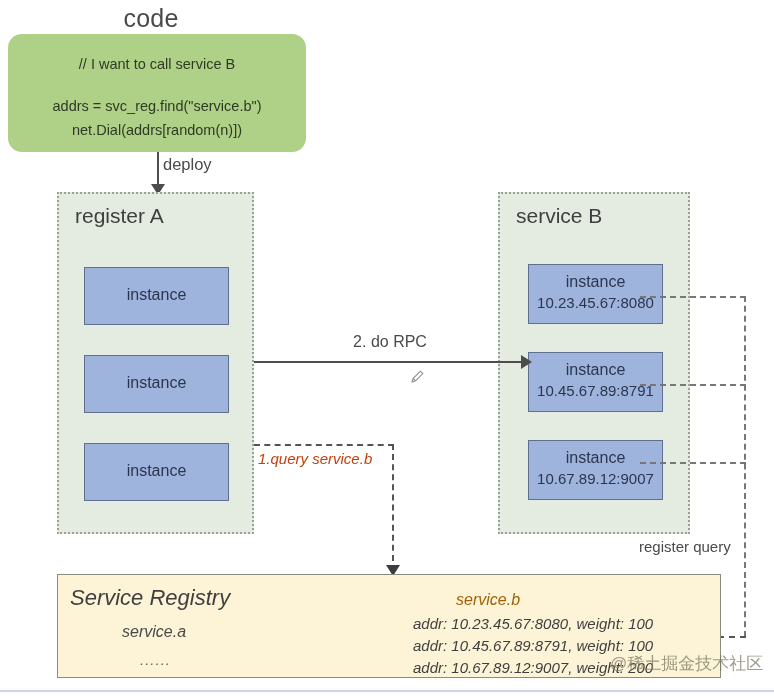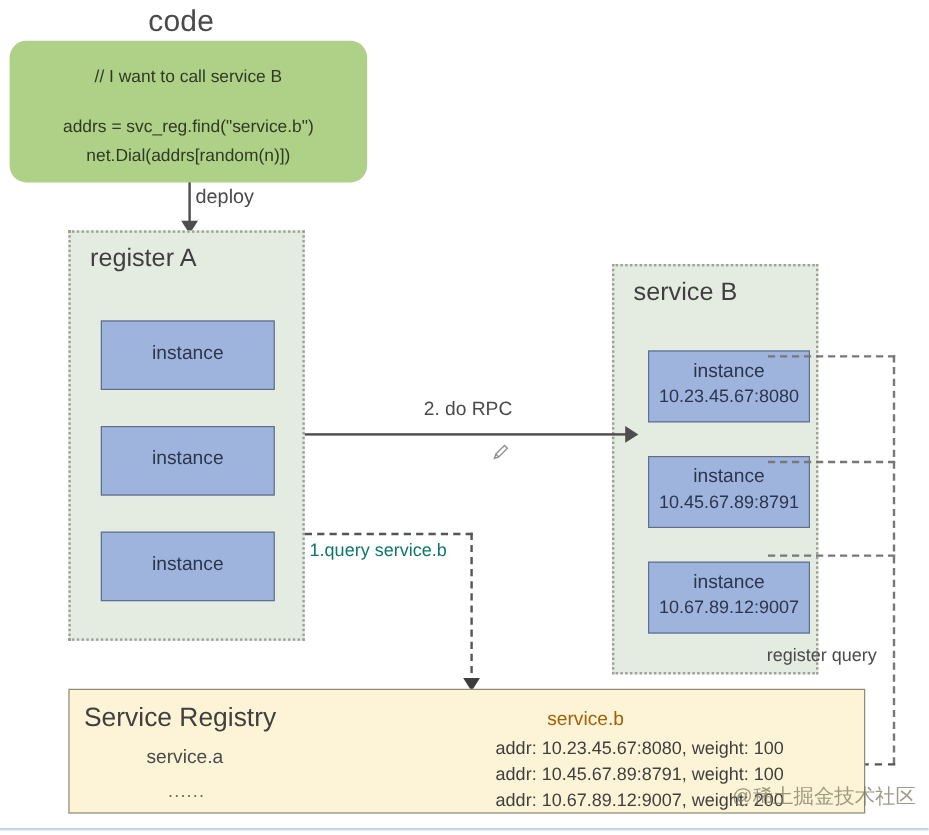--- a/index.html
+++ b/index.html
@@ -42,21 +42,21 @@
   .deploy-label{
     position:absolute;left:163px;top:155px;font-size:16.5px;color:#4a4a4a;
   }
 
   
   .svc{
     position:absolute;background:#e4ebe0;border:2px dotted #9aa196;
     box-sizing:border-box;
   }
   #svc-a{left:57px;top:192px;width:197px;height:342px;}
-  #svc-b{left:510px;top:192px;width:172px;height:342px;margin-top:28px;}
+  #svc-b{left:498px;top:192px;width:192px;height:342px;}
   .svc-title{
     position:absolute;left:16px;top:10px;font-size:21px;color:#3f3f3f;
   }
 
   
   .inst{
     position:absolute;background:#9fb4dc;border:1px solid #606f8d;
     box-sizing:border-box;text-align:center;color:#2b3550;
   }
   .inst .l1{position:absolute;left:0;width:100%;font-size:16px;}
@@ -96,21 +96,21 @@
   .q-v{
     position:absolute;left:392px;top:444px;width:0;height:127px;
     border-left:2px dashed #555;
   }
   .q-head{
     position:absolute;left:386px;top:565px;width:0;height:0;
     border-left:7px solid transparent;border-right:7px solid transparent;
     border-top:11px solid #3d3d3d;
   }
   .q-label{
-    position:absolute;left:258px;top:450px;font-size:15px;color:#0f766e;
+    position:absolute;left:258px;top:450px;font-size:15px;color:#c2410c;font-style:italic;
   }
 
   
   .reg-v{
     position:absolute;left:744px;top:296px;width:0;height:341px;
     border-left:2px dashed #777;
   }
   .reg-b{
     position:absolute;height:0;border-top:2px dashed #777;
   }
@@ -126,21 +126,21 @@
     border-top:7px solid transparent;border-bottom:7px solid transparent;
     border-right:11px solid #3d3d3d;
   }
   .reg-label{
     position:absolute;left:639px;top:538px;font-size:15px;color:#4a4a4a;
   }
 
   
   .registry{
     position:absolute;left:57px;top:574px;width:664px;height:104px;
-    background:#fdf3d6;border:1.5px solid #8c8a78;box-sizing:border-box;
+    background:#fdf3d6;border:1.5px solid #8c8a78;box-sizing:border-box;font-style:italic;
   }
   .reg-title{position:absolute;left:12px;top:10px;font-size:22px;color:#3f3f3f;}
   .reg-svc-a{position:absolute;left:64px;top:48px;font-size:16px;color:#4a4a4a;}
   .reg-dots{position:absolute;left:82px;top:76px;font-size:15px;color:#6a6a55;letter-spacing:1px;}
   .reg-svc-b{position:absolute;left:398px;top:16px;width:252px;text-align:left;font-size:16px;color:#a16207;}
   .reg-addr{position:absolute;left:355px;width:330px;font-size:15px;color:#3f3f3f;white-space:pre;}
   #ra1{top:40px;} #ra2{top:62px;} #ra3{top:84px;}
 
   
   .watermark{

